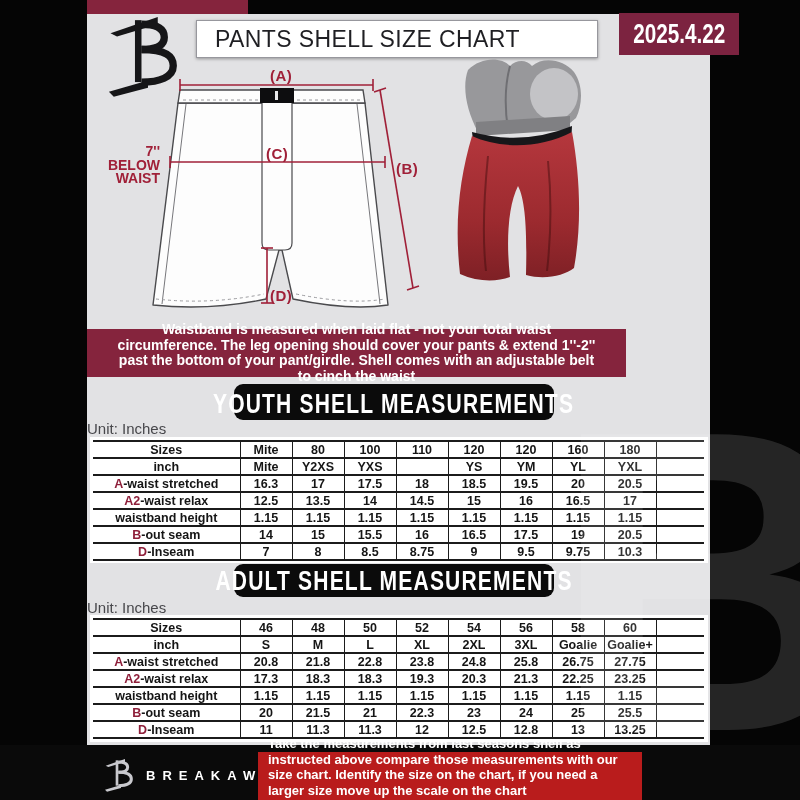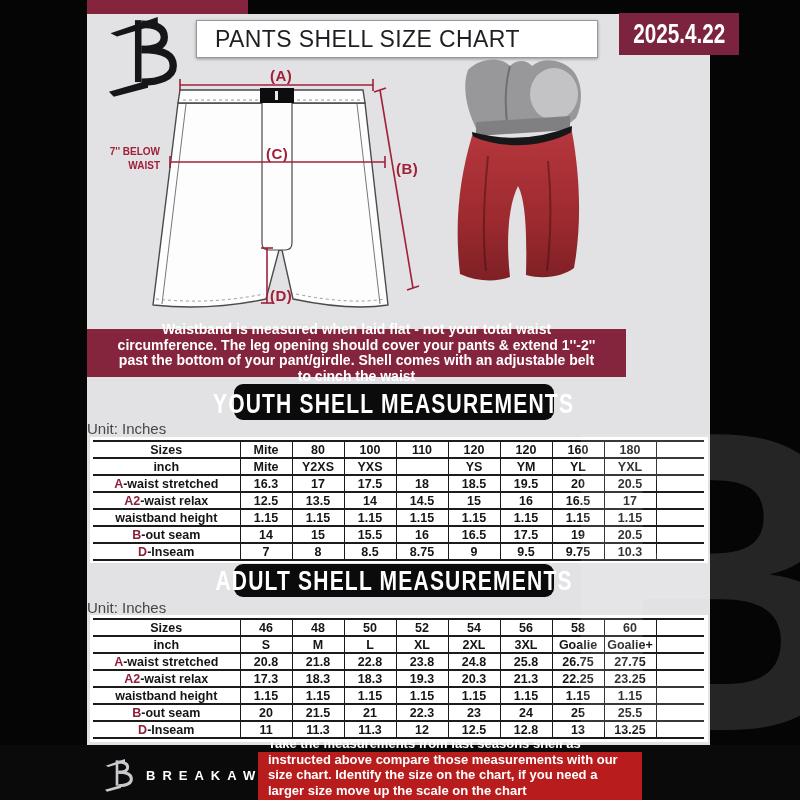--- a/index.html
+++ b/index.html
@@ -16,21 +16,21 @@
              border:1px solid #97979d;box-shadow:0 1px 3px rgba(0,0,0,.35);
              display:flex;align-items:center;}
   .title-box span{padding-left:18px;font-size:23px;font-weight:500;color:#1f1f23;letter-spacing:.4px;}
   .date-box{left:590px;top:13px;width:120px;height:42px;background:#7c2340;
             display:flex;align-items:center;justify-content:center;margin-left:29px;}
   .date-box span{color:#fff;font-size:28px;font-weight:bold;transform:scaleX(.74);letter-spacing:0;}
 
   
   .meas-label{color:#a02038;font-size:15px;font-weight:bold;letter-spacing:.5px;}
   .waist-note{left:104px;top:145px;width:56px;text-align:right;color:#a02038;
-              font-size:10px;font-weight:bold;line-height:13.5px;}
+              font-size:14px;font-weight:bold;line-height:13.5px;}
   .photo-caption{left:594px;top:90px;width:104px;color:#a02038;font-size:10px;
                  font-weight:bold;line-height:15px;}
 
   
   .notice{left:87px;top:329px;width:539px;height:48px;background:#85243d;
           display:flex;align-items:center;justify-content:center;}
   .notice span{padding:0 26px;text-align:center;color:#fff;font-size:14px;
                font-weight:bold;line-height:15.5px;}
 
   

